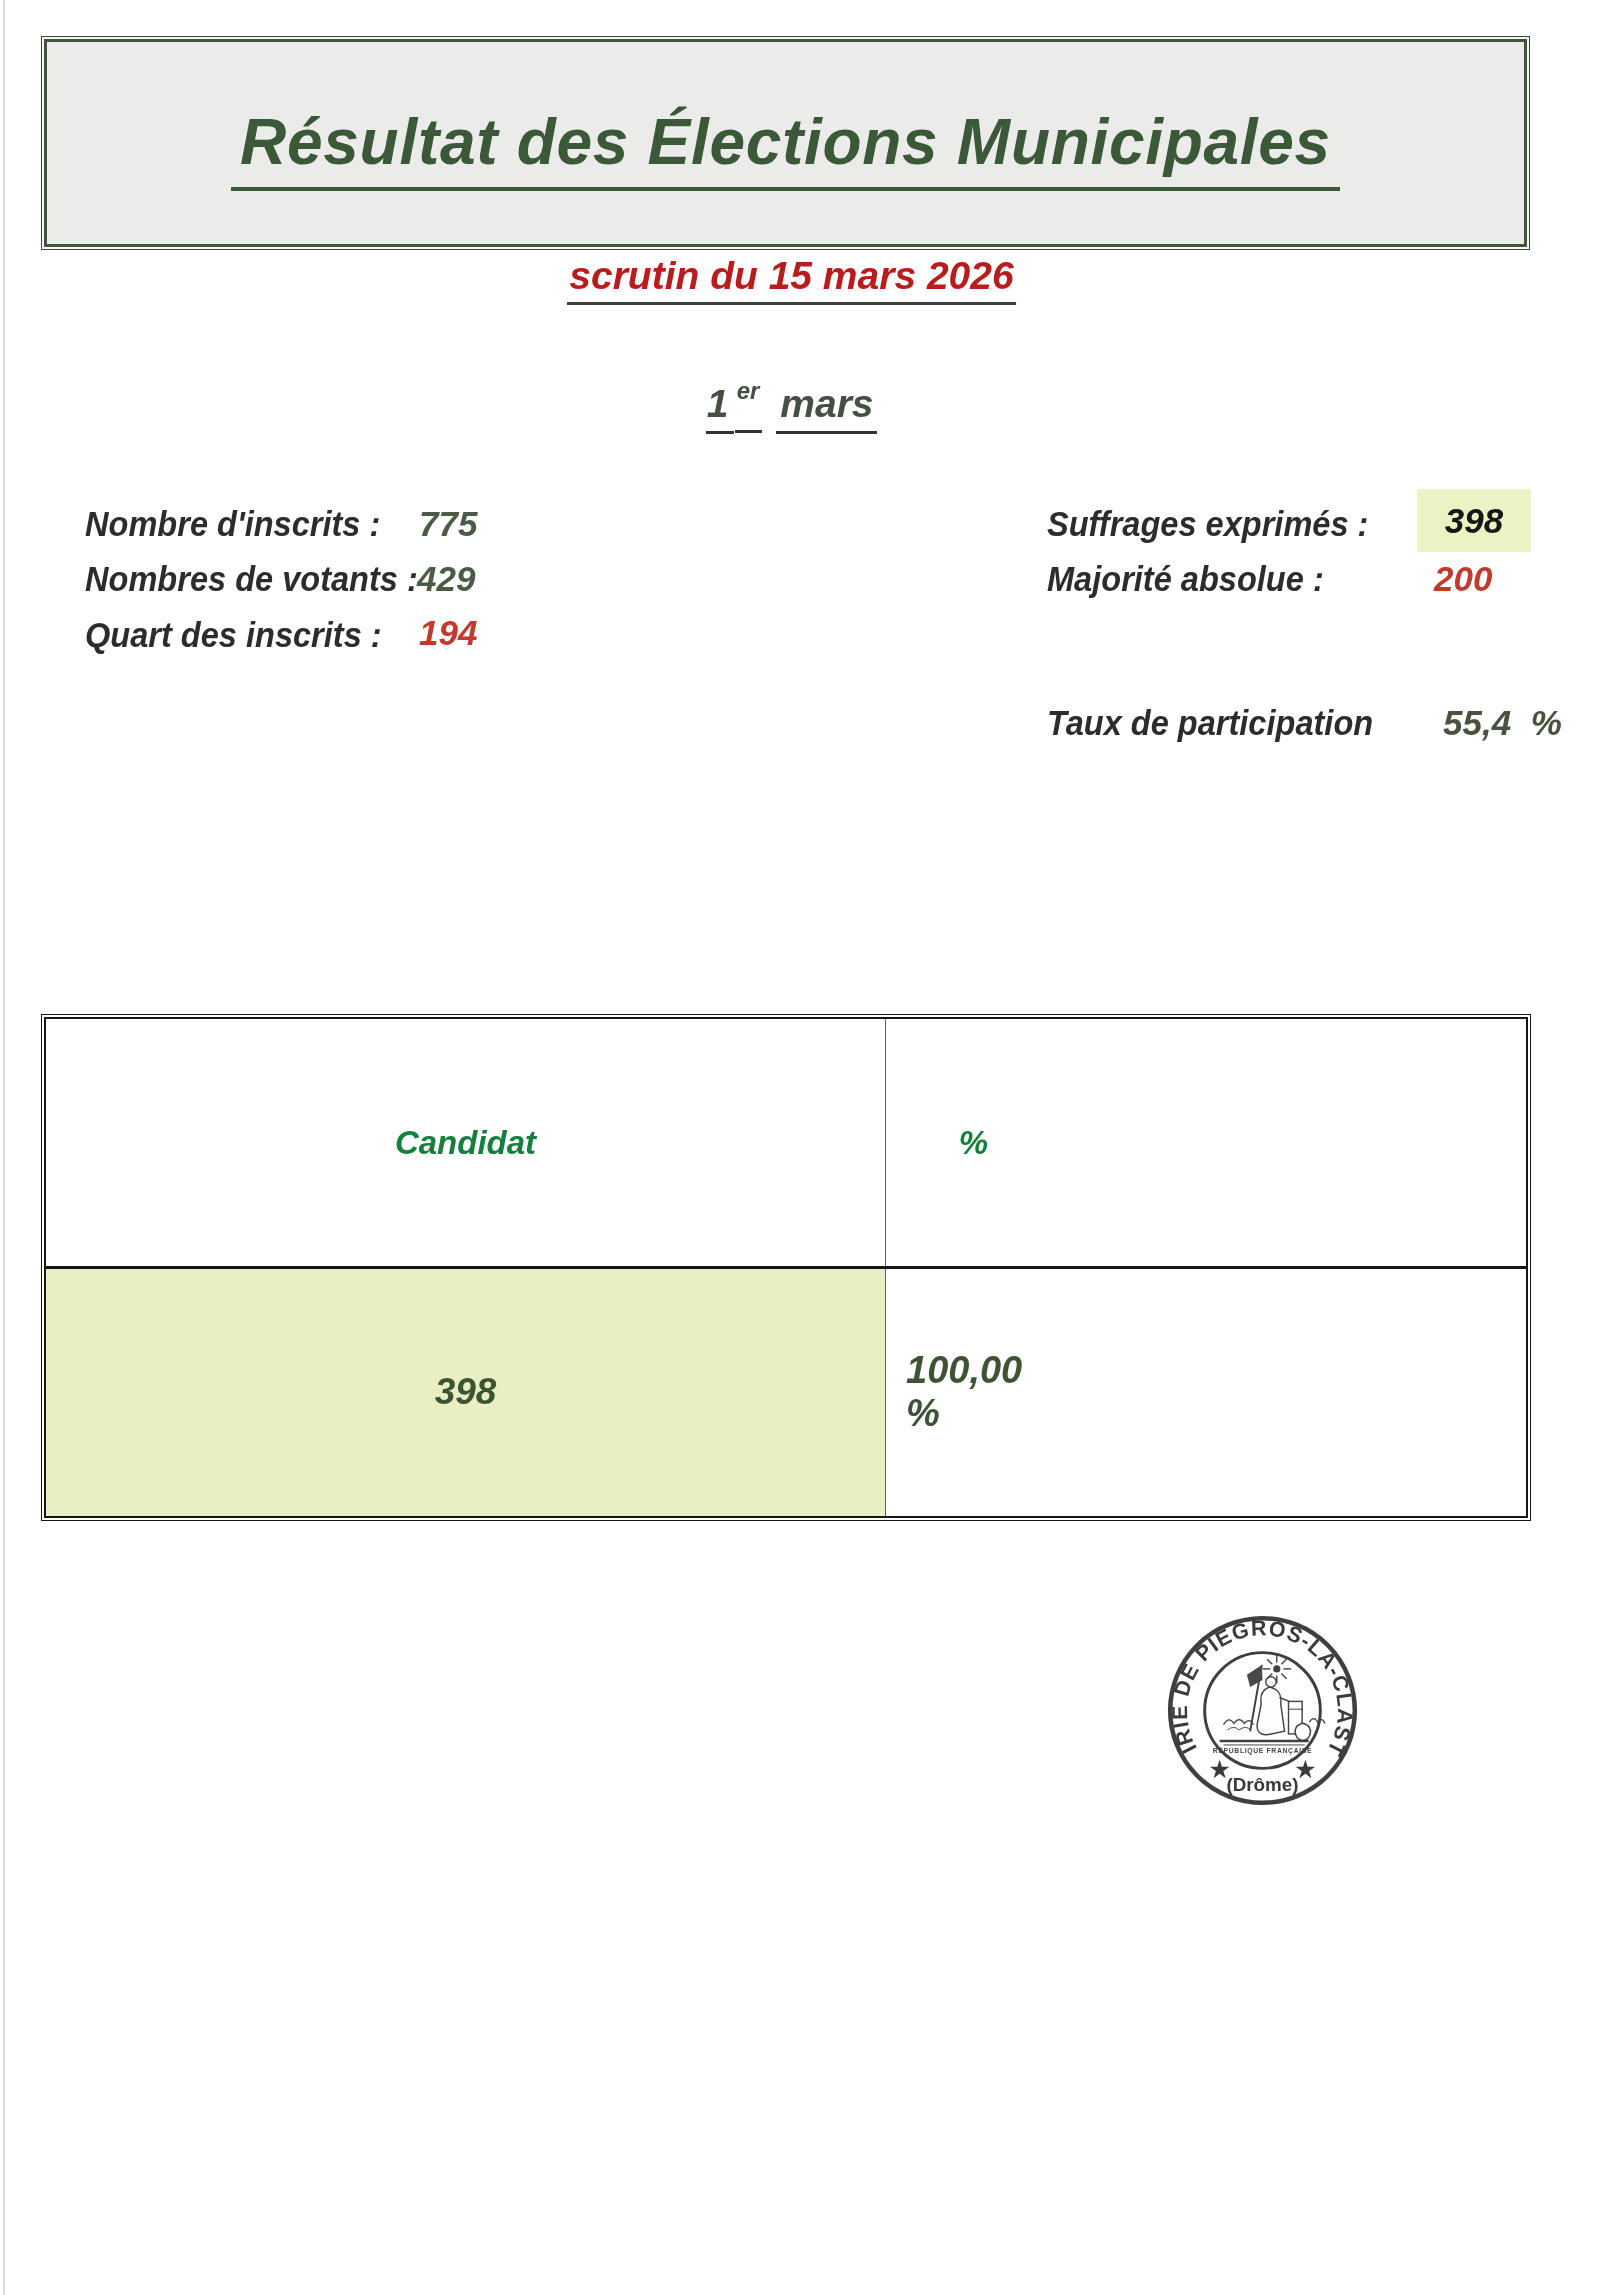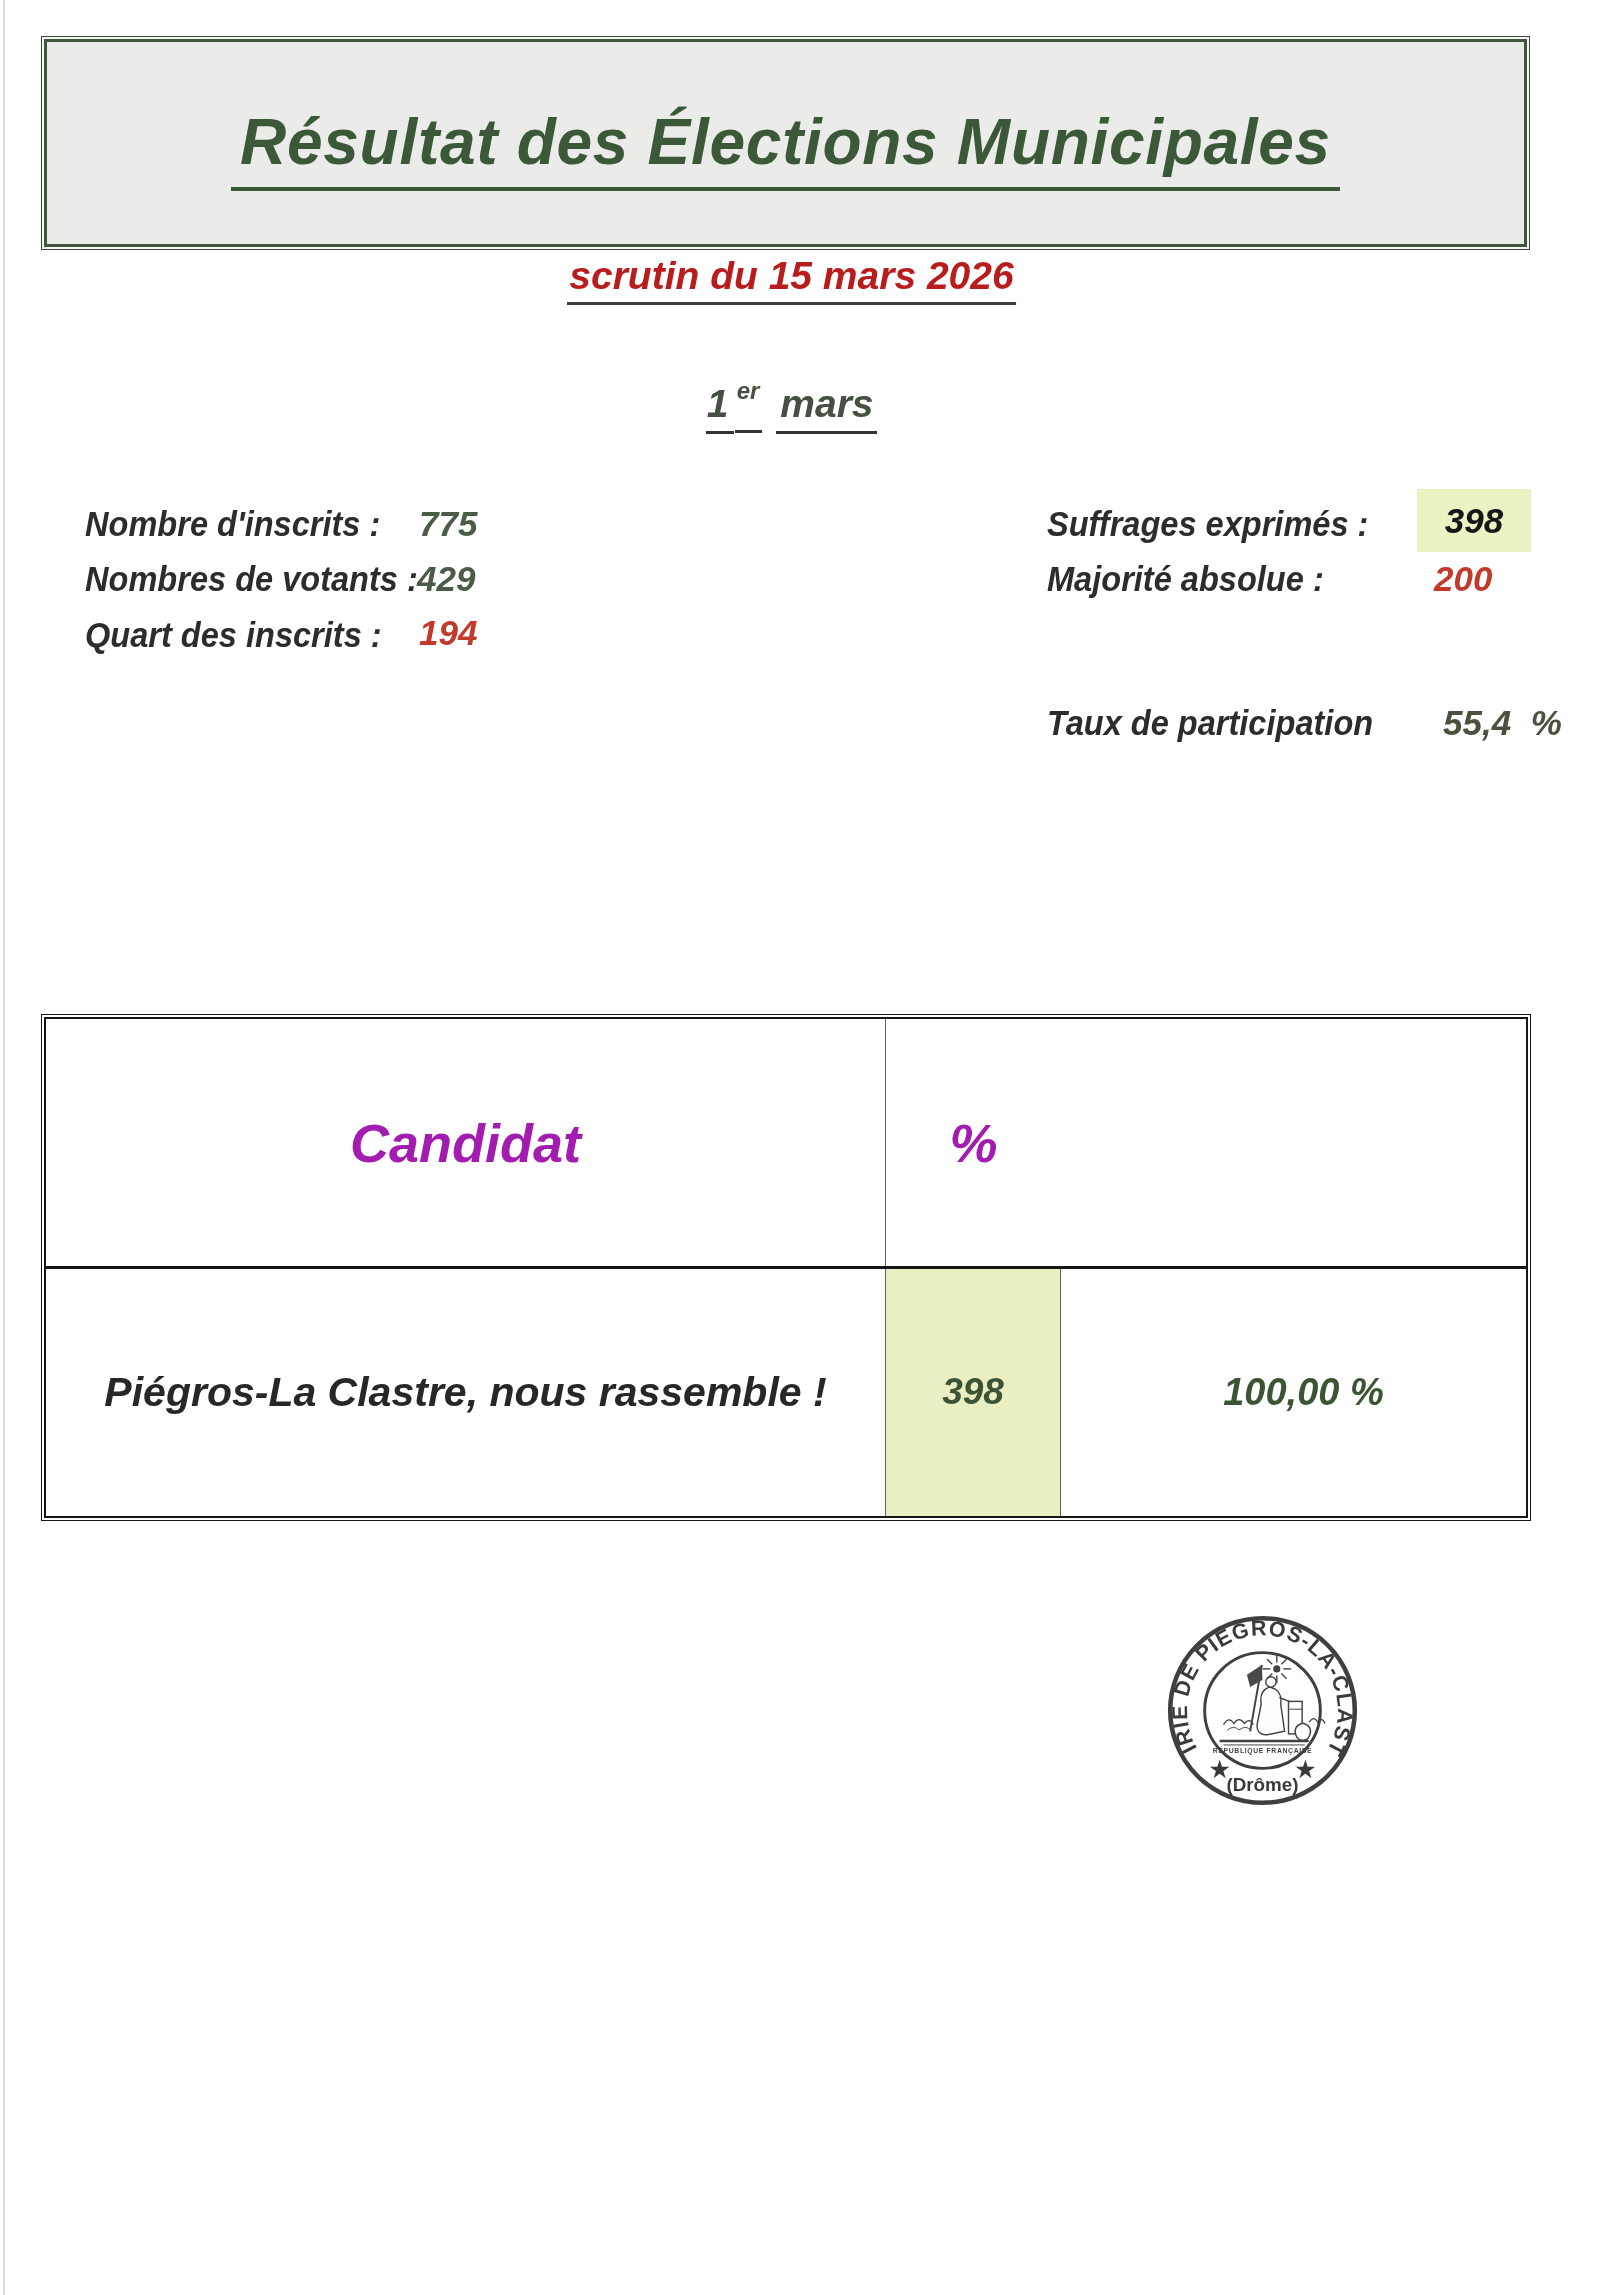--- a/index.html
+++ b/index.html
@@ -68,21 +68,21 @@
     border:1.3px solid #161616;box-sizing:border-box;padding:2px;
   }
   .res-table-inner{
     width:100%;height:100%;box-sizing:border-box;
     border:2px solid #161616;
     display:grid;
     grid-template-columns:840px 175px 1fr;
     grid-template-rows:247px 2.6px 1fr;
   }
   .cell{display:flex;align-items:center;justify-content:center;}
-  .th{font-size:54px;color:#a21caf;text-align:right;}
+  .th{font-size:33px;color:#15803d;text-align:right;}
   .col-sep{border-right:0.7px solid #606060;}
   .hsep{grid-column:1 / span 3;background:#161616;}
   .td-name{font-size:41px;color:#272727;white-space:nowrap;}
   .td-voix{font-size:37px;color:#3c5434;background:#e9efc3;}
   .td-pct{font-size:38px;color:#3c5434;padding-left:20px;}
 
   
   .stamp{position:absolute;left:1165px;top:1613px;width:195px;height:195px;opacity:.92;}
   .stamp text{font-style:normal;font-family:"Liberation Sans",sans-serif;}
 </style>
@@ -127,21 +127,20 @@
   <span class="stat-label" style="left:1047px;top:703px;">Taux de participation</span>
   <span class="stat-value val-graygreen" style="left:1443px;top:703px;"><span>55,4</span><span class="unit-gap">%</span></span>
 
   <div class="res-table-outer">
     <div class="res-table-inner">
       <div class="cell th col-sep">Candidat</div>
       <div class="cell th">%</div>
 
       <div class="hsep"></div>
 
-      <div class="cell td-name col-sep">Piégros-La Clastre, nous rassemble !</div>
       <div class="cell td-voix col-sep">398</div>
       <div class="cell td-pct">100,00 %</div>
     </div>
   </div>
 
   <svg class="stamp" viewBox="0 0 300 300">
     <circle cx="150" cy="150" r="142" fill="none" stroke="#2f2f2f" stroke-width="7"></circle>
     <circle cx="150" cy="150" r="89" fill="none" stroke="#2f2f2f" stroke-width="4.5"></circle>
 
     <path id="stamp-arc" d="M 55 217 A 116 116 0 1 1 245 217" fill="none" stroke="none"></path>

